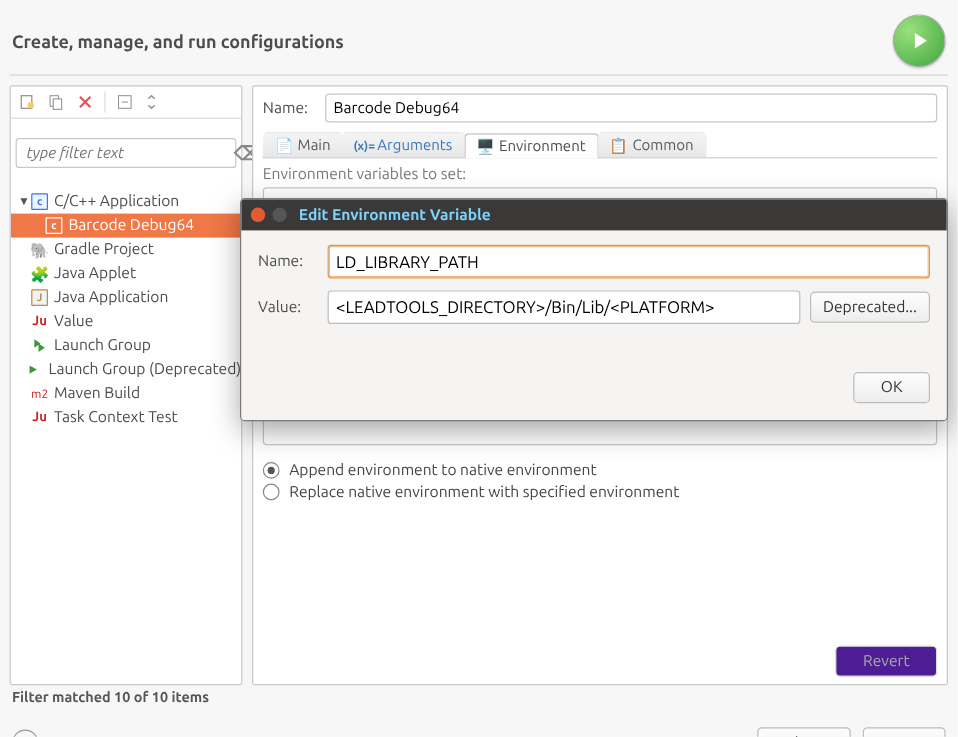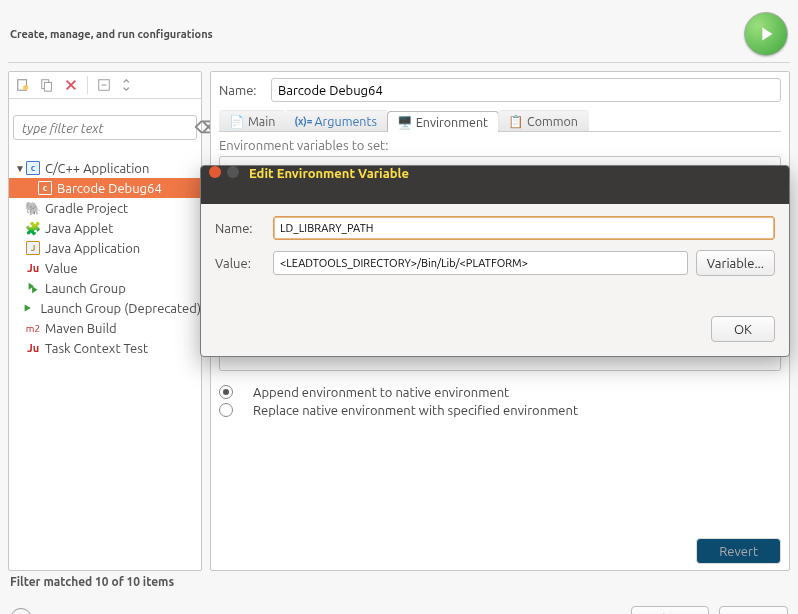--- a/index.html
+++ b/index.html
@@ -1,18 +1,18 @@
 <!DOCTYPE html>
 <html><head>
 <meta charset="utf-8">
 <style>
   * { box-sizing: border-box; font-family: "Ubuntu", "Segoe UI", sans-serif; }
   body { margin:0; background:#f7f7f7; color:#4c4c4c; width:798px; height:614px; overflow:hidden; position:relative;}
   .page { padding:8px 8px 0 8px; }
-  .title { font-weight:bold; font-size:11px; padding:4px 2px 0 2px; display:flex; justify-content:space-between; align-items:center;text-align:right;}
+  .title { font-weight:bold; font-size:15px; padding:4px 2px 0 2px; display:flex; justify-content:space-between; align-items:center;text-align:right;}
   .run-circle { width:44px; height:44px; border-radius:50%; background:radial-gradient(circle at 30% 30%, #9be07d, #3fa53f); border:1px solid #aaa; display:flex; align-items:center; justify-content:center; box-shadow:0 1px 2px rgba(0,0,0,.2);}
   .run-circle svg { width:22px; height:22px; fill:white;}
   .hr { height:1px; background:#d5d5d5; margin:6px 0 8px 0;}
   .body { display:flex; height:500px; }
   .left-panel { width:194px; border:1px solid #c8c8c8; background:#fff; display:flex; flex-direction:column; border-radius:2px;gap:12px;}
   .toolbar { display:flex; border-bottom:1px solid #d9d9d9; padding:2px;}
   .tbtn { width:24px; height:22px; display:flex; align-items:center; justify-content:center; opacity:.8;}
   .tbtn svg { width:14px; height:14px;}
   .divider-v { width:1px; background:#ddd; margin:2px 4px;}
   .filter-box { margin:4px; border:1px solid #c8c8c8; background:#fff; display:flex; align-items:center; padding:2px 6px; border-radius:3px;}
@@ -30,38 +30,38 @@
   .row label { width:52px; font-size:13px;}
   .row input.nm { flex:1; border:1px solid #c8c8c8; padding:4px 6px; border-radius:3px; font-size:13px;}
   .tabs { display:flex; border-bottom:1px solid #ccc; margin-top:2px;}
   .tab { display:flex; align-items:center; gap:4px; padding:3px 10px; font-size:12.5px; border:1px solid transparent; border-bottom:none; background:linear-gradient(#f3f3f3,#e6e6e6); cursor:pointer; border-radius:4px 4px 0 0; margin-right:-1px;}
   .tab:not(.active){ opacity:.92; }
   .tab.active { background:#fff; border-color:#bbb; position:relative; top:1px;}
   .tab .ic { width:14px; height:14px; display:flex; align-items:center; justify-content:center;}
   .section-label { font-size:13px; color:#777; margin:6px 0 4px 0;}
   .env-area { border:1px solid #c8c8c8; background:#fff; border-radius:3px; height:215px;}
   .radios { margin-top:10px;}
-  .radio-row { display:flex; align-items:center; gap:20px; font-size:13px; margin:4px 0; color:#444;}
+  .radio-row { display:flex; align-items:center; gap:8px; font-size:13px; margin:4px 0; color:#444;}
   .radio-dot { width:14px; height:14px; border-radius:50%; border:1px solid #888; display:flex; align-items:center; justify-content:center;}
   .radio-dot.checked::after { content:""; width:6px; height:6px; background:#555; border-radius:50%;}
   .btn-row { display:flex; justify-content:flex-end; gap:8px; margin-top:auto; padding-top:10px;}
   .btn { border:1px solid #bcbcbc; background:linear-gradient(#fdfdfd,#ededed); border-radius:4px; padding:5px 22px; font-size:13px; color:#333; cursor:pointer;}
-  .btn.disabled { color:#aaa; border-color:#ddd; background:#0c4a6e; cursor:default;}
+  .btn.disabled { color:#aaa; border-color:#ddd; background:#4c1d95; cursor:default;}
   .bottom-bar { display:flex; align-items:center; padding:10px 10px 8px 10px;}
   .help { width:22px; height:22px; border:1.5px solid #999; border-radius:50%; color:#888; display:flex; align-items:center; justify-content:center; font-size:14px;}
   
   .modal { position:absolute; left:200px; top:165px; width:590px; background:#f5f4f2; border:1px solid #7a7a7a; box-shadow:0 8px 24px rgba(0,0,0,.35); border-radius:4px; overflow:hidden;}
-  .modal-title { background:#3b3937; color:#fde047; display:flex; align-items:flex-start; height:38px; padding:0 8px; gap:6px; font-size:13px; font-weight:bold;}
+  .modal-title { background:#3b3937; color:#7dd3fc; display:flex; align-items:center; height:26px; padding:0 8px; gap:6px; font-size:13px; font-weight:bold;}
   .win-dot { width:12px; height:12px; border-radius:50%;}
   .win-dot.close { background:#e35b33;}
   .win-dot.min   { background:#555;}
   .modal-body { padding:12px 14px 14px 14px;}
   .mrow { display:flex; align-items:center; margin-bottom:10px; gap:8px;}
   .mrow label { width:50px; font-size:13px;}
-  .mrow input { flex:1; border:1px solid #bdbdbd; border-radius:3px; padding:5px 6px; font-size:11px; background:#fff;}
+  .mrow input { flex:1; border:1px solid #bdbdbd; border-radius:3px; padding:5px 6px; font-size:14px; background:#fff;}
   .mrow input.focus { border:1px solid #d99a5b; box-shadow:0 0 0 1px #f0b97f inset;}
   .modal-btns { display:flex; justify-content:flex-end; gap:10px; margin-top:40px;}
   .ic-box { width:14px; height:14px; border:1px solid #3879d9; background:#eaf4ff; display:inline-flex; align-items:center; justify-content:center; font-size:9px; color:#3879d9; font-weight:bold; border-radius:1px;}
 </style>
 </head>
 <body>
 
 <div class="page">
   <div class="title">
     <span>Create, manage, and run configurations</span>
@@ -236,19 +236,19 @@
     <span style="margin-left:4px;">Edit Environment Variable</span>
   </div>
   <div class="modal-body">
     <div class="mrow">
       <label>Name:</label>
       <input class="focus" value="LD_LIBRARY_PATH" style="">
     </div>
     <div class="mrow">
       <label>Value:</label>
       <input value="&lt;LEADTOOLS_DIRECTORY&gt;/Bin/Lib/&lt;PLATFORM&gt;" style="">
-      <div class="btn" style="padding:5px 10px;">Variable...</div>
+      <div class="btn" style="padding:5px 10px;">Deprecated...</div>
     </div>
     <div class="modal-btns">
       <div class="btn">OK</div>
     </div>
   </div>
 </div>
 
 </body></html>

